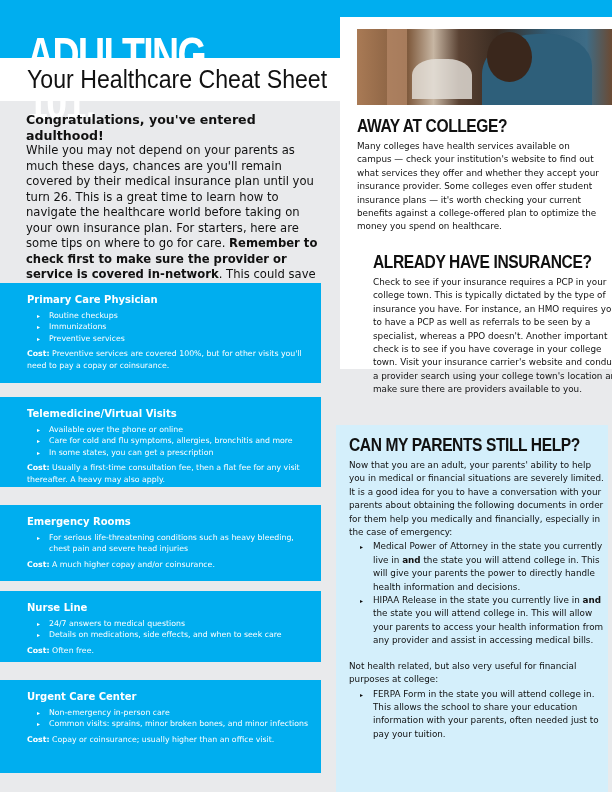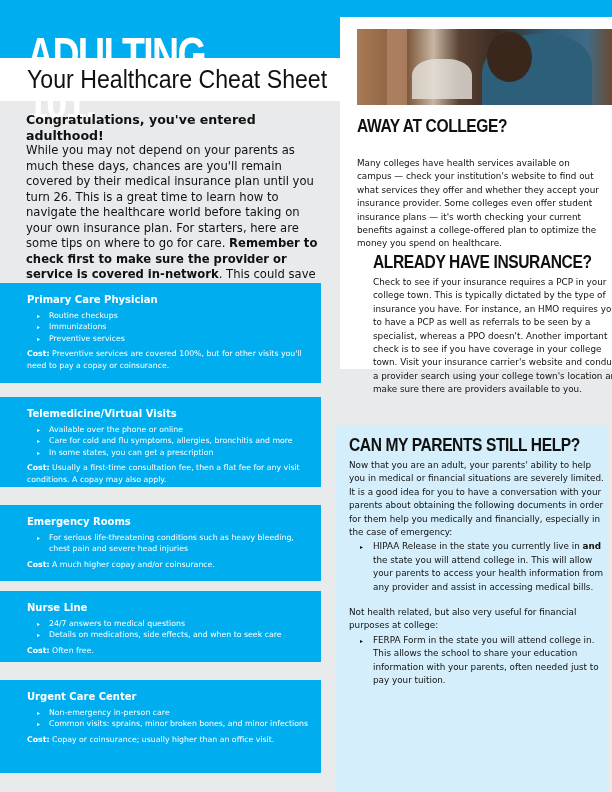--- a/index.html
+++ b/index.html
@@ -62,21 +62,21 @@
   <div class="cost"><b>Cost:</b> <span>Preventive services are covered 100%, but for other visits you'll need to pay a copay or coinsurance.</span></div>
 </div>
 
 <div class="box" style="top:397px;height:90px;">
   <h3>Telemedicine/Virtual Visits</h3>
   <ul>
     <li>Available over the phone or online</li>
     <li>Care for cold and flu symptoms, allergies, bronchitis and more</li>
     <li>In some states, you can get a prescription</li>
   </ul>
-  <div class="cost"><b>Cost:</b> <span>Usually a first-time consultation fee, then a flat fee for any visit conditions. A copay may also apply.</span></div>
+  <div class="cost"><b>Cost:</b> <span>Usually a first-time consultation fee, then a flat fee for any visit thereafter. A heavy may also apply.</span></div>
 </div>
 
 <div class="box" style="top:505px;height:76px;">
   <h3>Emergency Rooms</h3>
   <ul>
     <li>For serious life-threatening conditions such as heavy bleeding, chest pain and severe head injuries</li>
   </ul>
   <div class="cost"><b>Cost:</b> <span>A much higher copay and/or coinsurance.</span></div>
 </div>
 
@@ -100,33 +100,34 @@
 
 <div class="right-panel">
   <div class="photo" title="Students studying in a library">
     <div class="lamp"></div>
     <div class="students"></div>
     <div class="person"></div>
     <div class="head"></div>
   </div>
   <div class="sec1">
     <div class="rh">AWAY AT COLLEGE?</div>
-    <p class="rtext" style="margin-top:20px;">Many colleges have health services available on campus — check your institution's website to find out what services they offer and whether they accept your insurance provider. Some colleges even offer student insurance plans — it's worth checking your current benefits against a college-offered plan to optimize the money you spend on healthcare.</p>
+    <p class="rtext" style="margin-top:3px;">Many colleges have health services available on campus — check your institution's website to find out what services they offer and whether they accept your insurance provider. Some colleges even offer student insurance plans — it's worth checking your current benefits against a college-offered plan to optimize the money you spend on healthcare.</p>
   </div>
   <div class="sec2">
     <div class="rh">ALREADY HAVE INSURANCE?</div>
     <p class="rtext" style="margin-top:3px;">Check to see if your insurance requires a PCP in your college town. This is typically dictated by the type of insurance you have. For instance, an HMO requires you to have a PCP as well as referrals to be seen by a specialist, whereas a PPO doesn't. Another important check is to see if you have coverage in your college town. Visit your insurance carrier's website and conduct a provider search using your college town's location and make sure there are providers available to you.</p>
   </div>
 </div>
 
 <div class="parents">
   <div class="sec3">
     <div class="rh">CAN MY PARENTS STILL HELP?</div>
     <p class="rtext" style="margin-top:3px;">Now that you are an adult, your parents' ability to help you in medical or financial situations are severely limited. It is a good idea for you to have a conversation with your parents about obtaining the following documents in order for them help you medically and financially, especially in the case of emergency:</p>
     <ul class="rtext">
+      <li><span>Medical Power of Attorney in the state you currently live in </span><b>and</b><span> the state you will attend college in. This will give your parents the power to directly handle health information and decisions.</span></li>
       <li><span>HIPAA Release in the state you currently live in </span><b>and</b><span> the state you will attend college in. This will allow your parents to access your health information from any provider and assist in accessing medical bills.</span></li>
     </ul>
     <p class="rtext" style="margin-top:12px;">Not health related, but also very useful for financial purposes at college:</p>
     <ul class="rtext">
       <li>FERPA Form in the state you will attend college in. This allows the school to share your education information with your parents, often needed just to pay your tuition.</li>
     </ul>
   </div>
 </div>
 
 </body></html>

